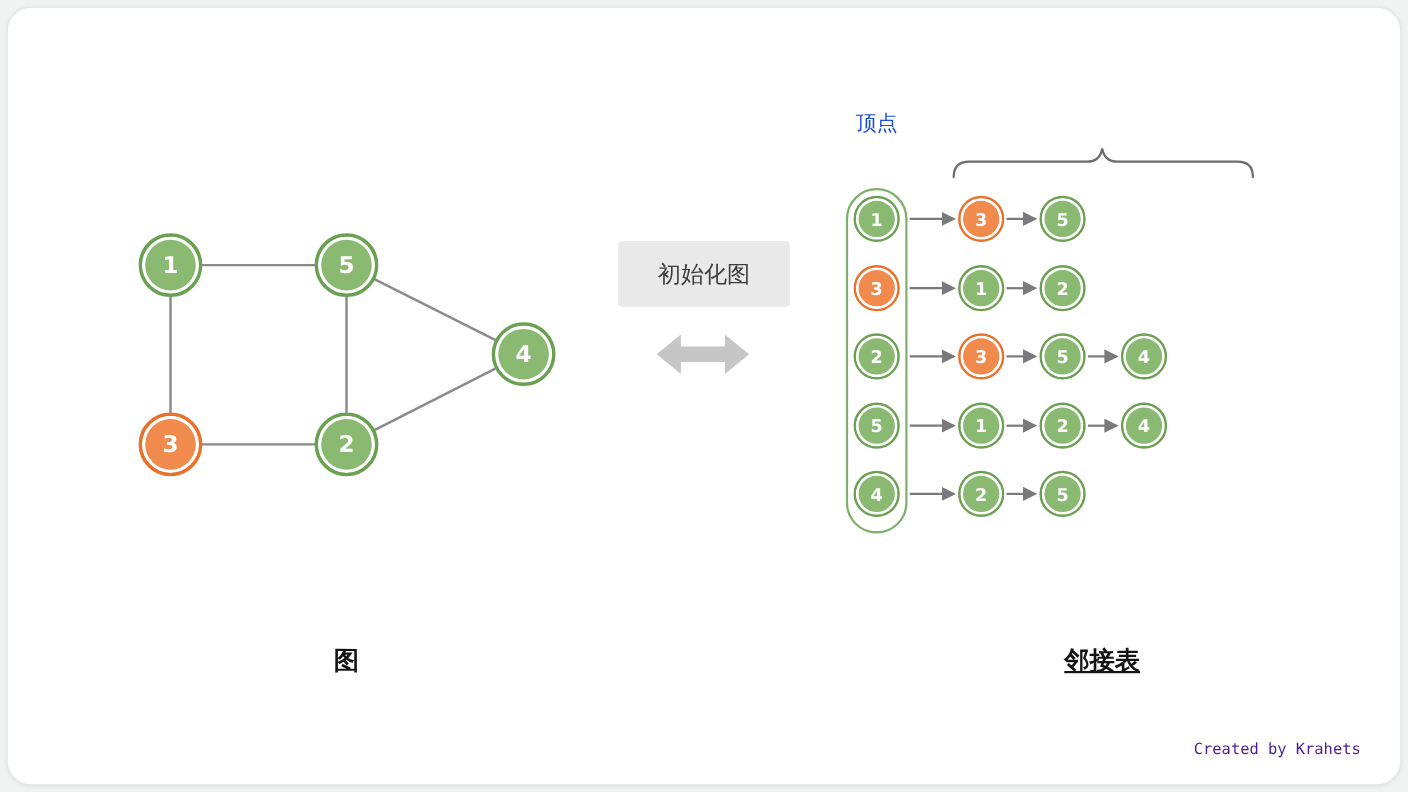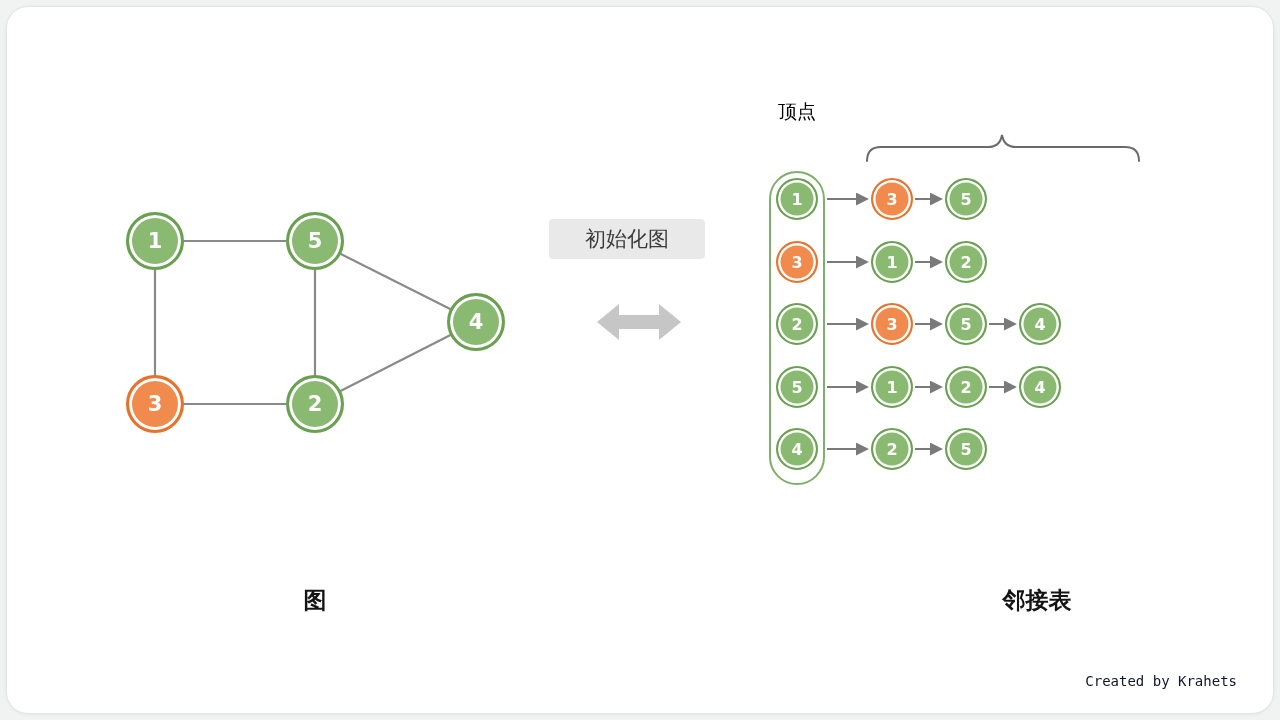--- a/index.html
+++ b/index.html
@@ -29,30 +29,30 @@
     box-sizing: border-box;
     border-style: solid;
     font-family: "DejaVu Sans", "Liberation Sans", sans-serif;
   }
   .node-lg { width: 58px; height: 58px; border-width: 3px; box-shadow: inset 0 0 0 3px #fff; font-size: 21px; }
   .node-sm { width: 42px; height: 42px; border-width: 2.5px; box-shadow: inset 0 0 0 2.5px #fff; font-size: 16px; }
   .node.green  { background: var(--green-fill);  border-color: var(--green-stroke); }
   .node.orange { background: var(--orange-fill); border-color: var(--orange-stroke); }
 
   .init-box {
-    position: absolute; left: 542px; top: 212px; width: 156px; height: 40px;
+    position: absolute; left: 555px; top: 212px; width: 156px; height: 60px;
     background: var(--box-bg);
     border-radius: 4px;
     display: flex; align-items: center; justify-content: center;
     font-size: 21px; color: #3c3c3c;
   }
 
   .hdr {
     position: absolute; top: 92px;
-    font-size: 19px; color: #000000;
+    font-size: 19px; color: #1d4ed8;
     text-align: center;
     white-space: nowrap;
   }
   .hdr-vertex { left: 750px; width: 80px; }
   .hdr-list   { left: 858px; width: 276px; }
 
   .vertex-box {
     position: absolute; left: 762px; top: 164px;
     width: 56px; height: 314px;
     border: 2px solid var(--green-stroke);
@@ -60,26 +60,26 @@
     box-sizing: border-box;
     opacity: 0.85;
   }
 
   .caption {
     position: absolute; top: 578px;
     font-size: 23px; font-weight: bold; color: #141414;
     text-align: center; white-space: nowrap;
   }
   .caption-left  { left: 208px; width: 200px; }
-  .caption-right { left: 930px; width: 200px; }
+  .caption-right { left: 895px; width: 200px; text-decoration: underline; }
 
   .credit {
     position: absolute; right: 36px; bottom: 24px;
     font-family: "DejaVu Sans Mono", "Liberation Mono", monospace;
-    font-size: 14px; color: #0f172a;
+    font-size: 14px; color: #4c1d95;
   }
 </style>
 </head>
 <body>
 
 <div class="card">
   <div class="canvas">
 
     <svg class="overlay" width="1280" height="720" viewBox="0 0 1280 720">
       <defs>

